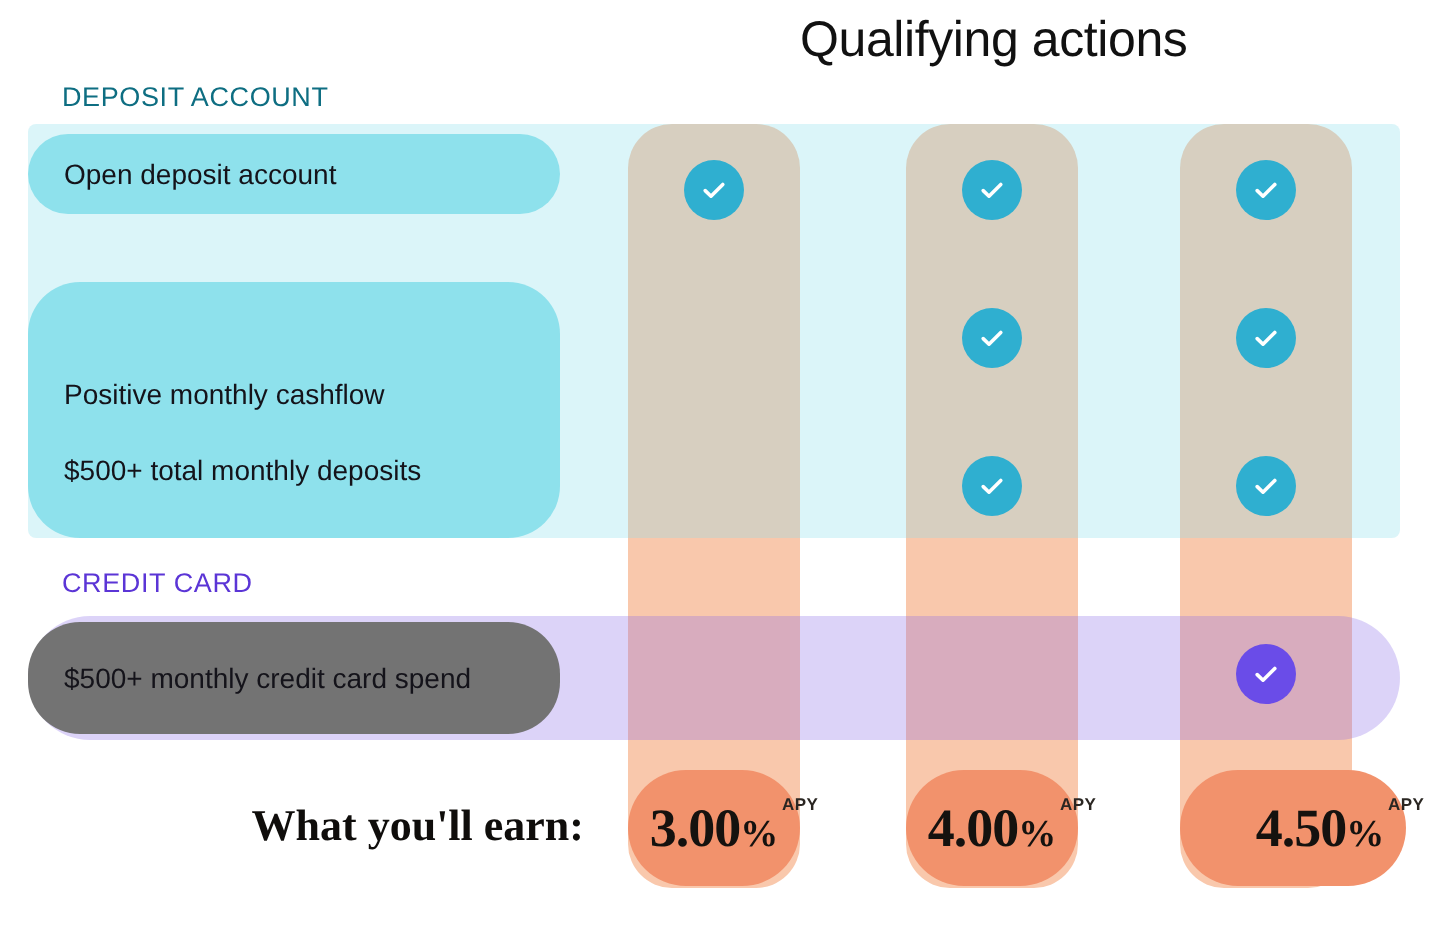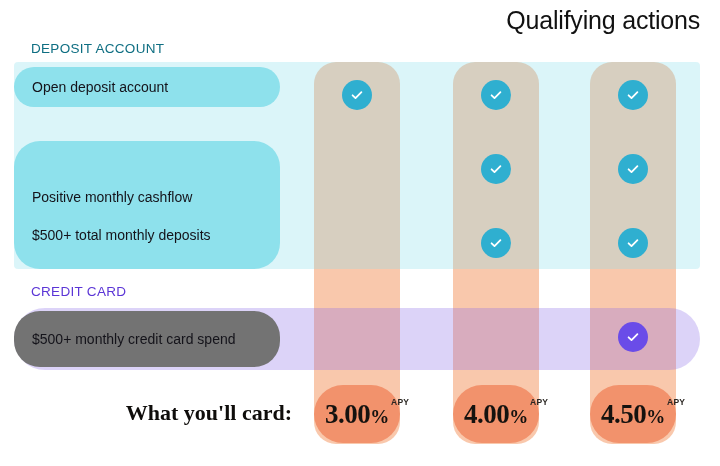--- a/index.html
+++ b/index.html
@@ -19,21 +19,21 @@
     height: 466px;
     background: #ffffff;
   }
 
   
   #chart-title {
     position: absolute;
     left: 400px;
     top: 6px;
     width: 300px;
-    text-align: right;
+    text-align: left;
     font-size: 25px;
     font-weight: 400;
     color: #111111;
     letter-spacing: -0.2px;
     z-index: 40;
   }
 
   
   .col-card {
     position: absolute;
@@ -147,21 +147,21 @@
     height: 58px;
     background: #F2926C;
     border-radius: 29px;
     z-index: 30;
     display: flex;
     align-items: center;
     justify-content: center;
   }
   #apy-pill-0 { left: 314px; }
   #apy-pill-1 { left: 453px; }
-  #apy-pill-2 { left: 590px; }
+  #apy-pill-2 { left: 590px; padding-left: 27px; }
 
   .apy-inner {
     position: relative;
     display: inline-block;
     white-space: nowrap;
     font-family: "Liberation Serif", serif;
     font-weight: 700;
     color: #15120F;
     line-height: 1;
   }
@@ -251,21 +251,21 @@
           <path d="M3.6 8.3 L6.5 11.1 L12.4 5.2" fill="none" stroke="#ffffff" stroke-width="1.8" stroke-linecap="round" stroke-linejoin="round"></path>
         </svg>
       </div>
       <div class="check purple" style="left: 618px; top: 322px;">
         <svg width="16" height="16" viewBox="0 0 16 16">
           <path d="M3.6 8.3 L6.5 11.1 L12.4 5.2" fill="none" stroke="#ffffff" stroke-width="1.8" stroke-linecap="round" stroke-linejoin="round"></path>
         </svg>
       </div>
     </div>
 
-  <div id="earn-label">What you'll card:</div>
+  <div id="earn-label">What you'll earn:</div>
 
   <div class="apy-pill" id="apy-pill-0">
     <span class="apy-inner">
       <span class="apy-num">3.00</span><span class="apy-pct">%</span><span class="apy-sup">APY</span>
     </span>
   </div>
   <div class="apy-pill" id="apy-pill-1">
     <span class="apy-inner">
       <span class="apy-num">4.00</span><span class="apy-pct">%</span><span class="apy-sup">APY</span>
     </span>

